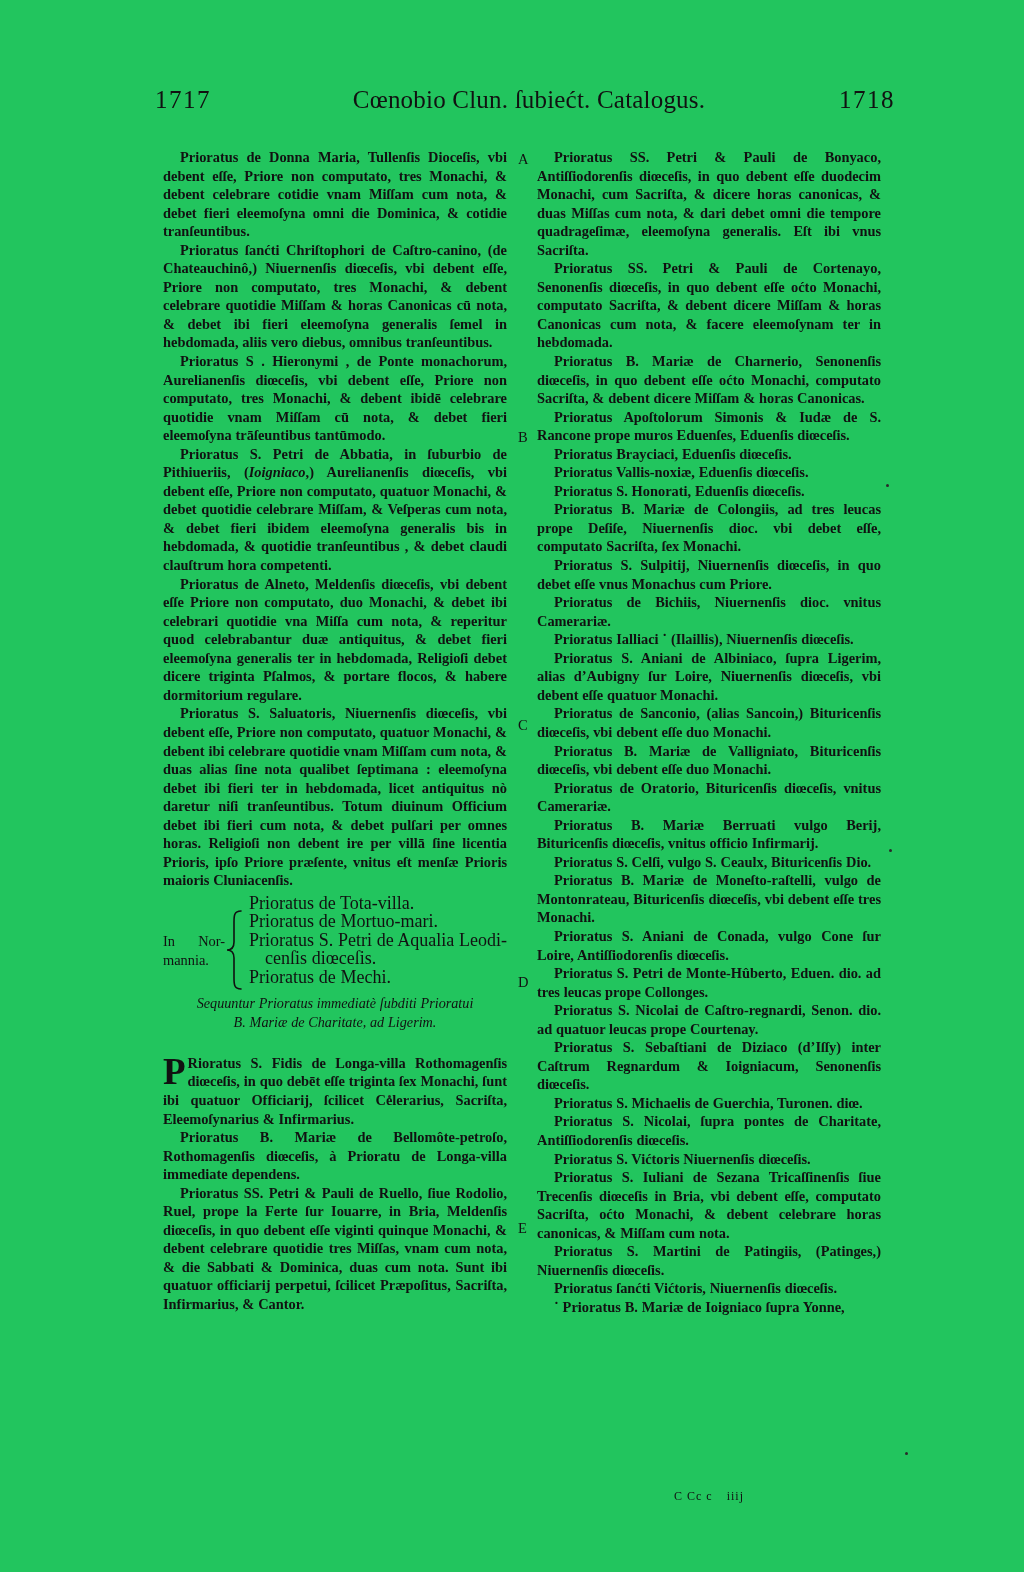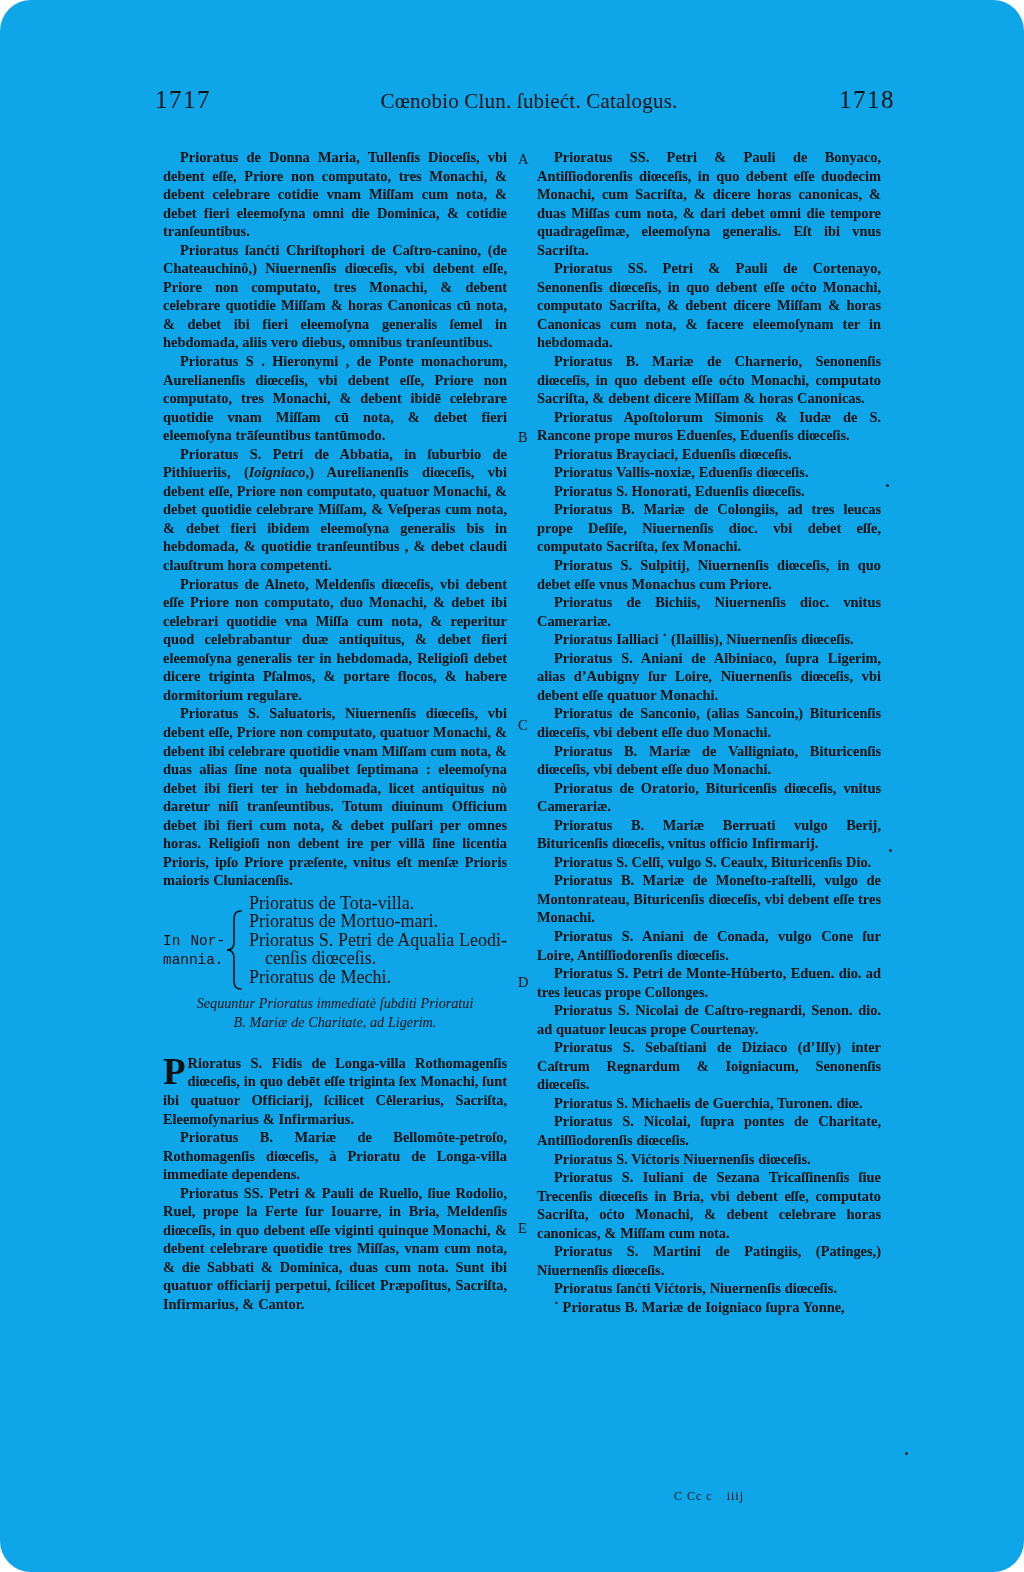--- a/index.html
+++ b/index.html
@@ -12,43 +12,42 @@
     height: 1572px;
     position: relative;
     font-family: "Liberation Serif", "DejaVu Serif", serif;
     color: #111111;
     overflow: hidden;
   }
 
   .page {
     position: absolute;
     inset: 0;
-    background: #0ea5e9;
-    border-radius: 31px;
+    background: #22c55e;
   }
 
   
   .runhead {
     position: absolute;
     left: 155px;
     top: 86px;
     width: 740px;
     height: 40px;
     display: flex;
     align-items: baseline;
     justify-content: space-between;
   }
   .folio {
     font-size: 25px;
     letter-spacing: 1.5px;
     font-variant-numeric: oldstyle-nums;
     white-space: nowrap;
   }
   .runhead-title {
-    font-size: 21px;
+    font-size: 25px;
     white-space: nowrap;
     letter-spacing: 0.2px;
     padding-left: 18px;
     padding-right: 10px;
   }
 
   
   .col {
     position: absolute;
     top: 148px;
@@ -92,21 +91,21 @@
   }
   .brace-label {
     width: 78px;
     font-size: 14.4px;
     line-height: 18.5px;
     align-self: center;
     padding-top: 18px;
     text-align: justify;
     text-align-last: justify;
   }
-  .brace-label span { display: block; font-family: Liberation Mono, monospace; }
+  .brace-label span { display: block; }
   .brace-glyph {
     width: 22px;
     position: relative;
     align-self: center;
     margin-top: 16px;
   }
   .brace-glyph svg { display: block; }
   .brace-items {
     flex: 1;
     font-size: 18px;

